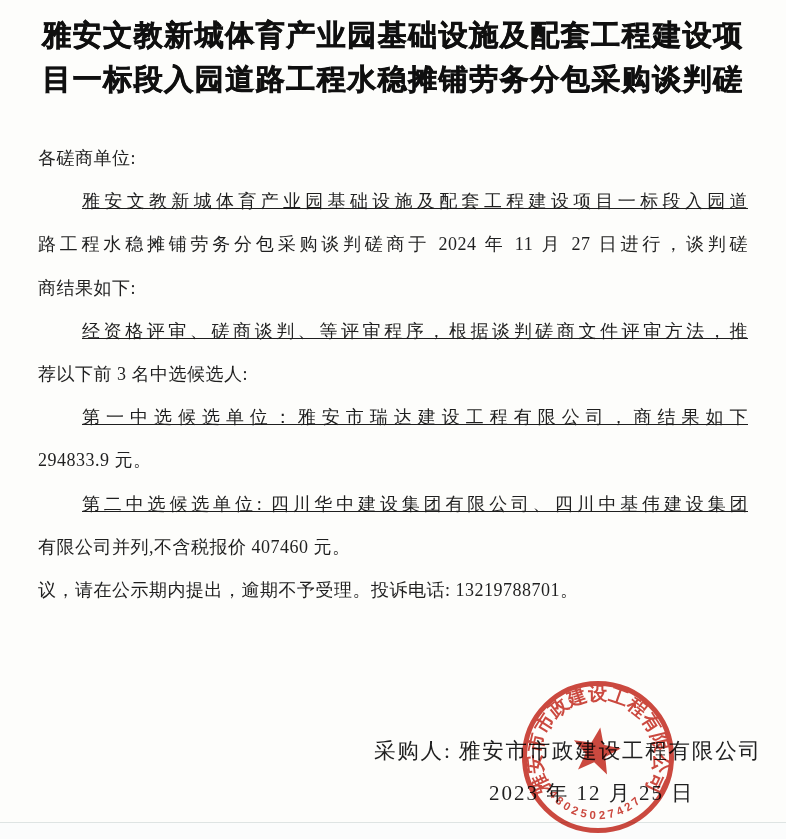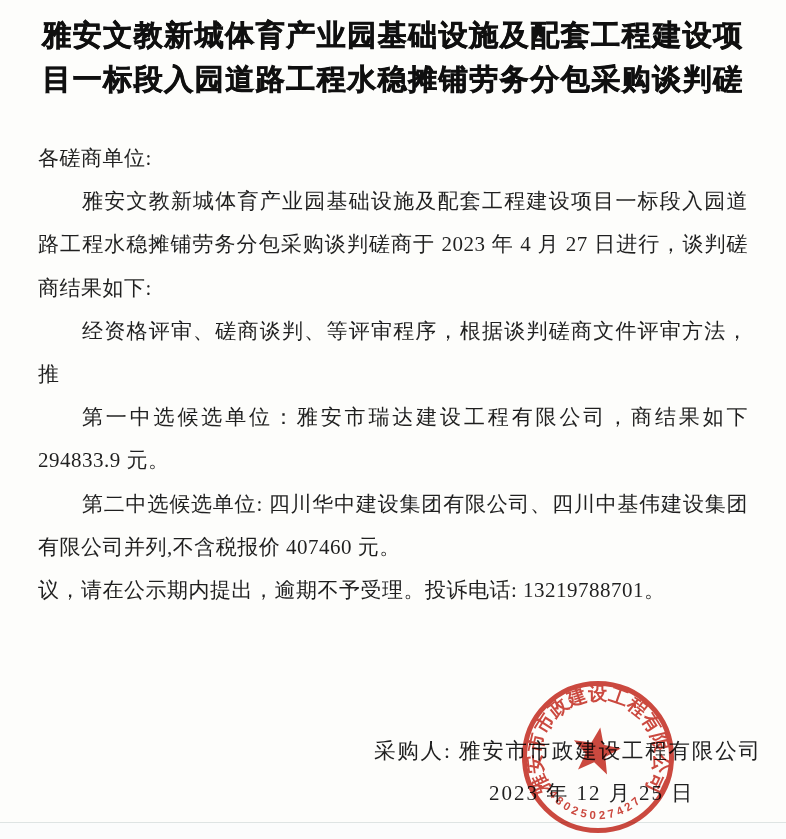--- a/index.html
+++ b/index.html
@@ -28,26 +28,26 @@
     font-weight: 800;
     letter-spacing: 1.5px;
     color: #101010;
     -webkit-text-stroke: 0.6px #101010;
   }
   .body-block {
     margin: 36px 38px 0 38px;
     width: 710px;
   }
   .body-line {
-    font-size: 21px;
+    font-size: 18px;
     line-height: 43.2px;
     white-space: nowrap;
     letter-spacing: 0.5px;
   }
-  .body-line.indent { text-indent: 44px; }
+  .body-line.indent { text-indent: 44px; text-decoration: underline; }
   .body-line.fill {
     white-space: normal;
     text-align: justify;
     text-align-last: justify;
   }
   .signature-line {
     position: absolute;
     left: 374px;
     top: 736px;
     font-size: 21.5px;
@@ -110,23 +110,24 @@
 <div class="page">
 
   <div class="title-block">
     <div class="title-line">雅安文教新城体育产业园基础设施及配套工程建设项</div>
     <div class="title-line">目一标段入园道路工程水稳摊铺劳务分包采购谈判磋</div>
   </div>
 
   <div class="body-block">
     <div class="body-line">各磋商单位:</div>
     <div class="body-line indent fill">雅安文教新城体育产业园基础设施及配套工程建设项目一标段入园道</div>
-    <div class="body-line fill">路工程水稳摊铺劳务分包采购谈判磋商于 2023 年 4 月 27 日进行，谈判磋</div>
+    <div class="body-line fill">路工程水稳摊铺劳务分包采购谈判磋商于 2024 年 11 月 27 日进行，谈判磋</div>
     <div class="body-line">商结果如下:</div>
     <div class="body-line indent fill">经资格评审、磋商谈判、等评审程序，根据谈判磋商文件评审方法，推</div>
+    <div class="body-line">荐以下前 3 名中选候选人:</div>
     <div class="body-line indent fill">第一中选候选单位：雅安市瑞达建设工程有限公司，商结果如下</div>
     <div class="body-line">294833.9 元。</div>
     <div class="body-line indent fill">第二中选候选单位: 四川华中建设集团有限公司、四川中基伟建设集团</div>
     <div class="body-line">有限公司并列,不含税报价 407460 元。</div>
     <div class="body-line">议，请在公示期内提出，逾期不予受理。投诉电话: 13219788701。</div>
   </div>
 
   <div class="signature-line">采购人: 雅安市市政建设工程有限公司</div>
   <div class="date-line">2023 年 12 月 25 日</div>
 

